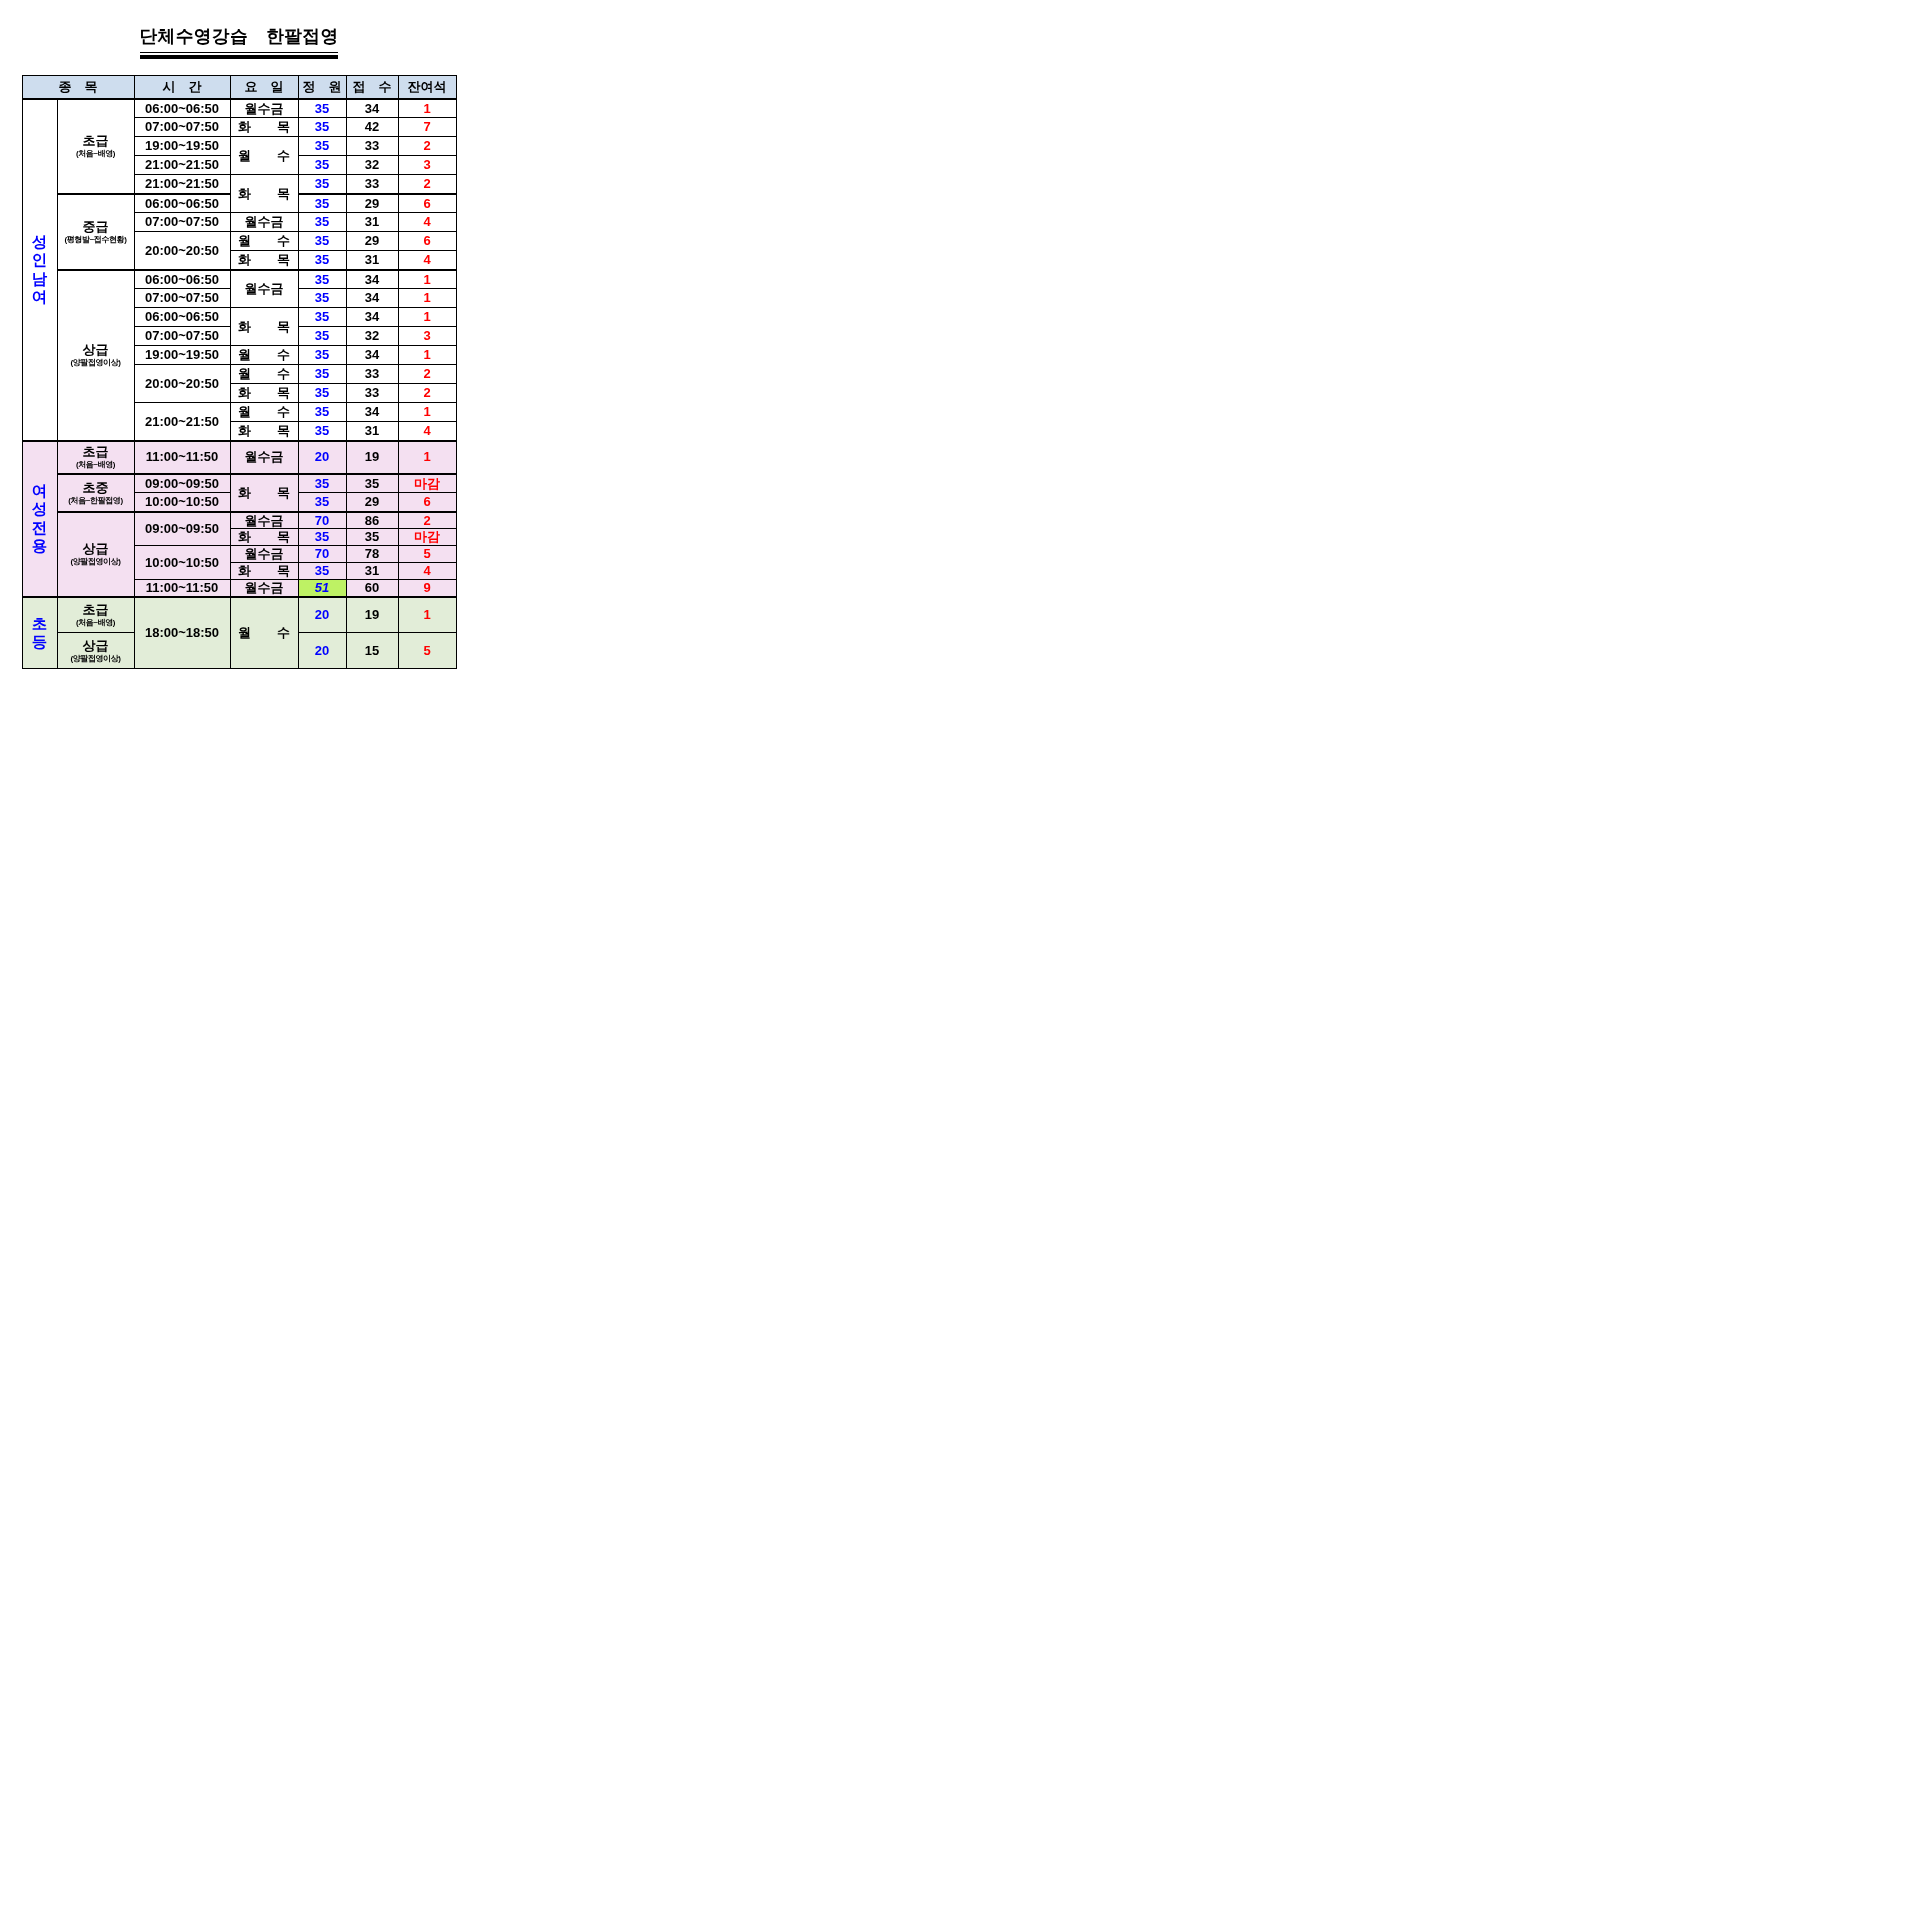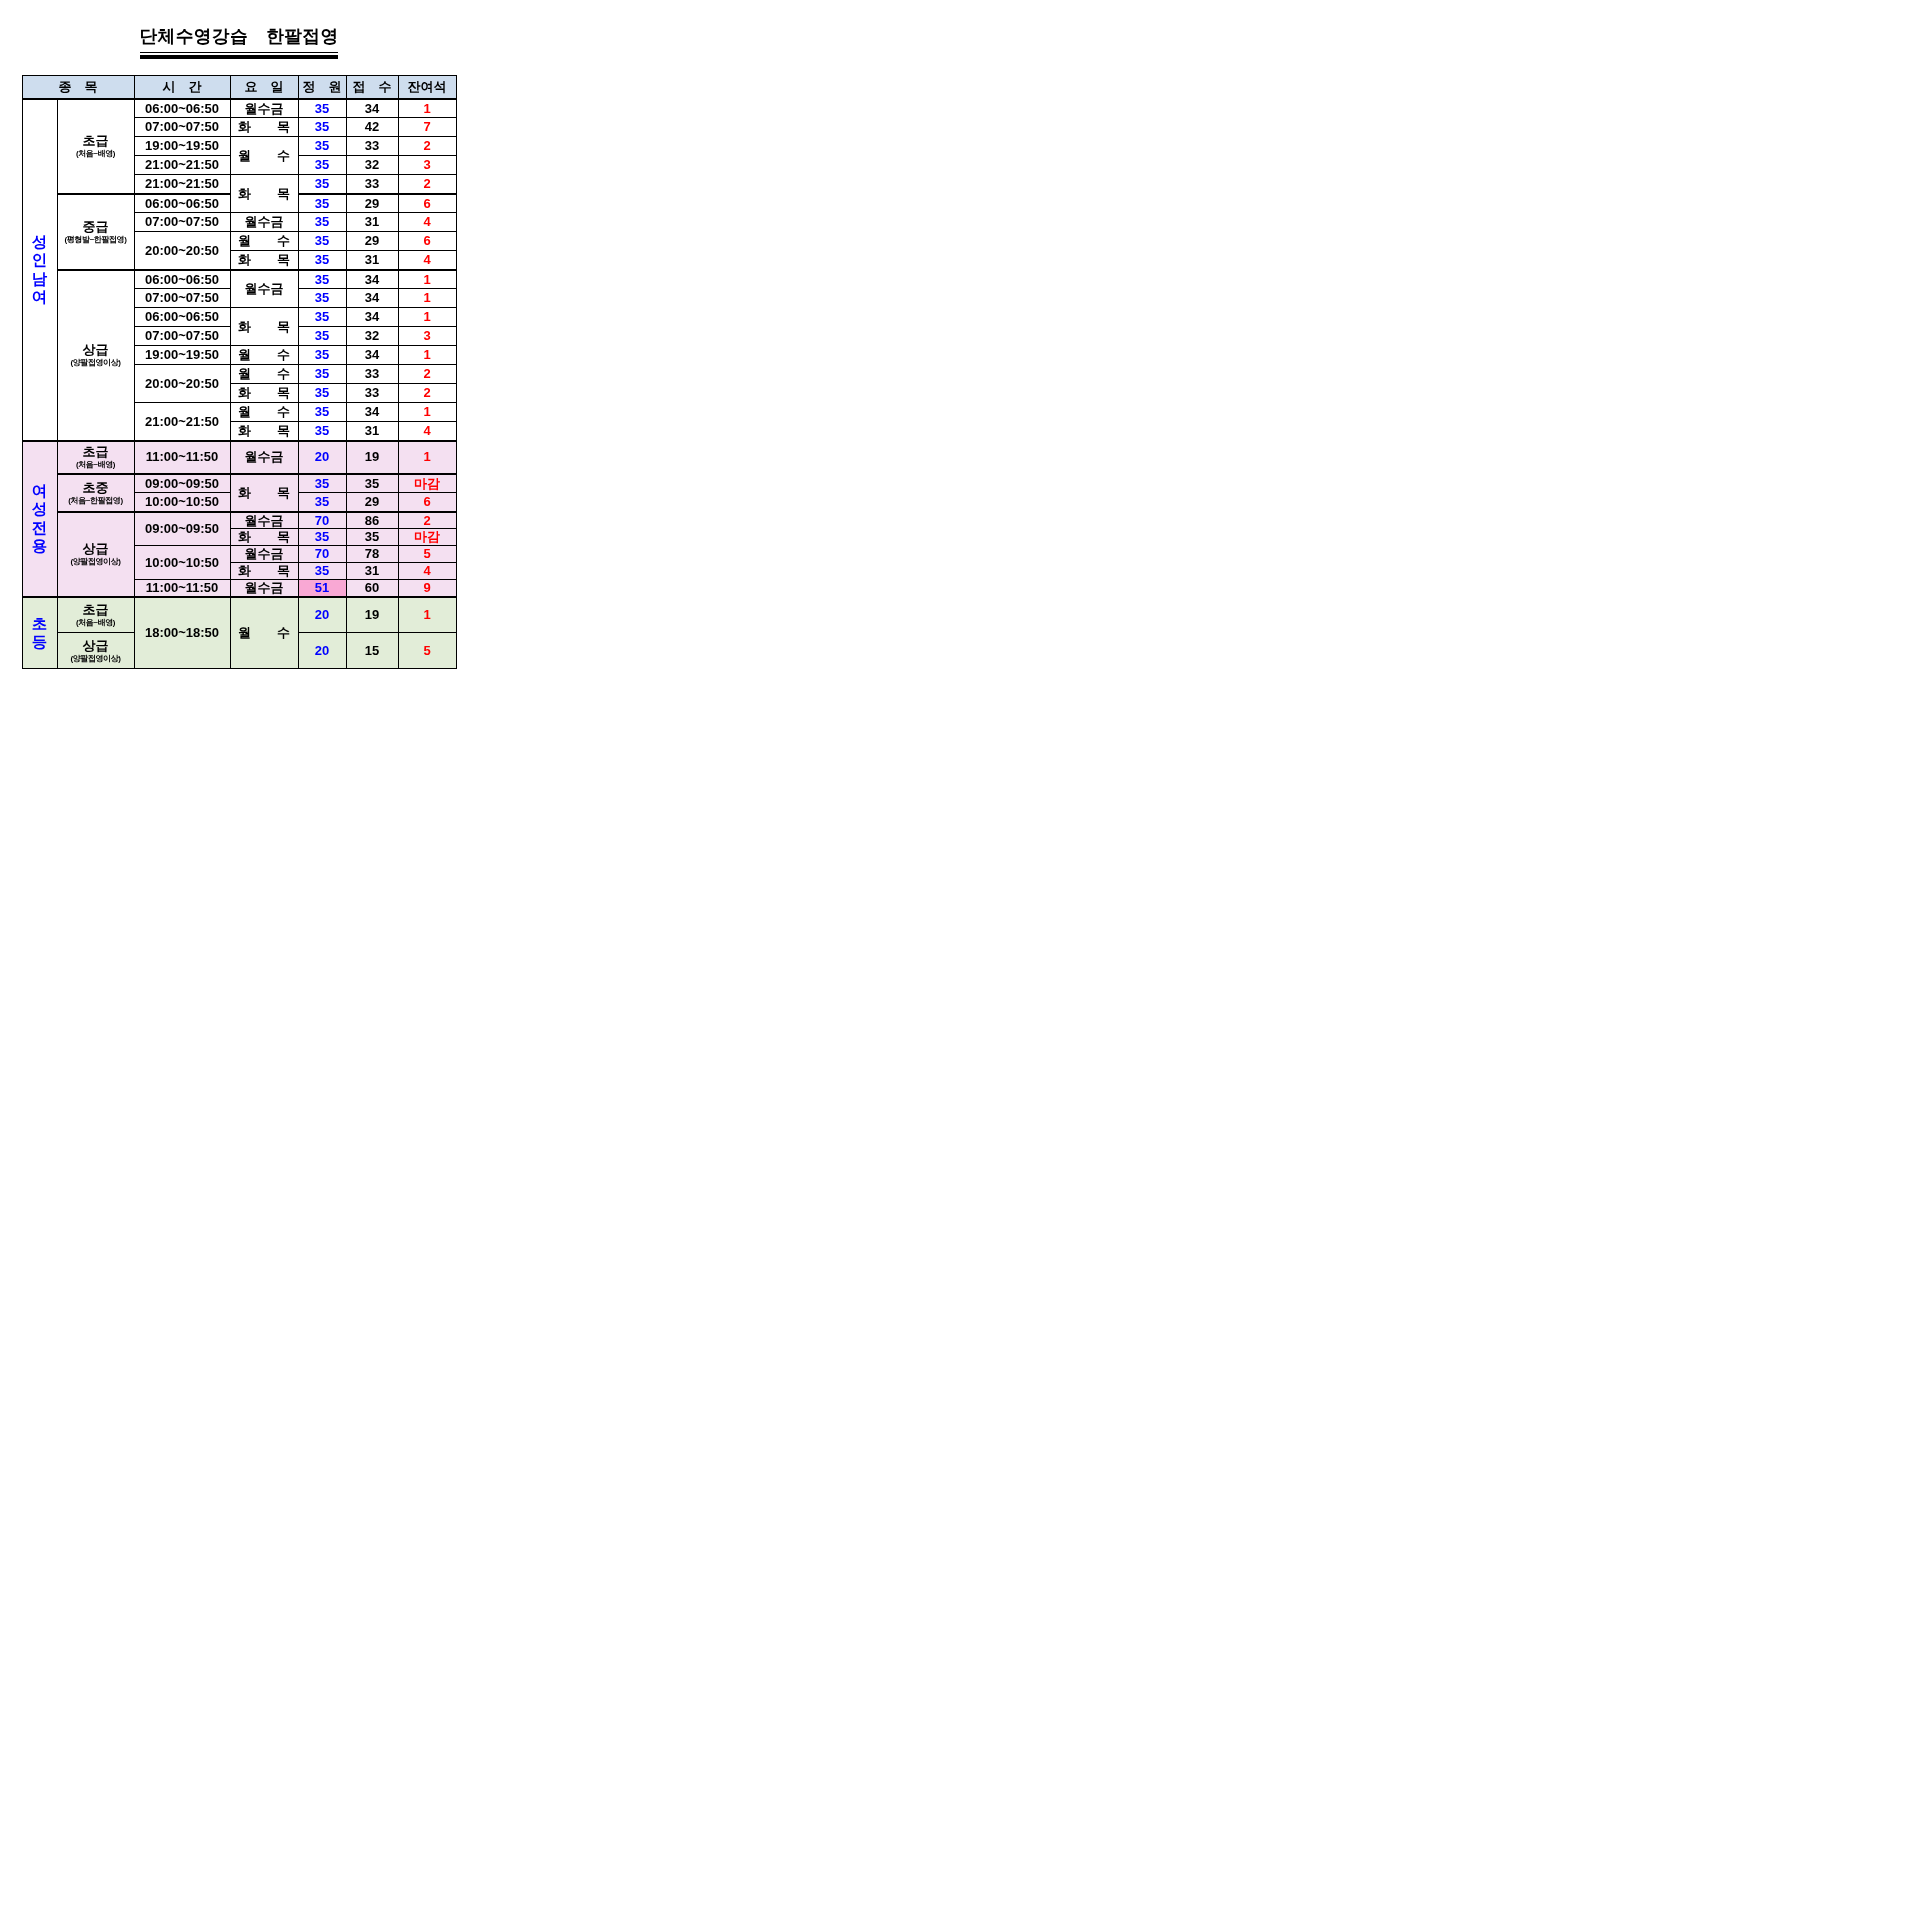--- a/index.html
+++ b/index.html
@@ -132,21 +132,21 @@
         <tr class="sep-med" style="height: 19px;">
           <td class="cell-time" style="background: rgb(255, 255, 255);">21:00~21:50</td>
           <td rowspan="2" class="cell-day" style="background: rgb(255, 255, 255);">화　　목</td>
           <td class="cell-cap" style="background: rgb(255, 255, 255);">35</td>
           <td class="cell-reg" style="background: rgb(255, 255, 255);">33</td>
           <td class="cell-rem" style="background: rgb(255, 255, 255);">2</td>
         </tr>
         <tr class="sep-strong" style="height: 19px;">
           <td rowspan="4" class="cell-lvl" style="background: rgb(255, 255, 255);">
             <div class="lvl-name">중급</div>
-            <div class="lvl-note">(평형발~한팔접영)</div>
+            <div class="lvl-note">(평형발~접수현황)</div>
           </td>
           <td class="cell-time" style="background: rgb(255, 255, 255);">06:00~06:50</td>
           <td class="cell-cap" style="background: rgb(255, 255, 255);">35</td>
           <td class="cell-reg" style="background: rgb(255, 255, 255);">29</td>
           <td class="cell-rem" style="background: rgb(255, 255, 255);">6</td>
         </tr>
         <tr class="sep-med" style="height: 19px;">
           <td class="cell-time" style="background: rgb(255, 255, 255);">07:00~07:50</td>
           <td class="cell-day" style="background: rgb(255, 255, 255);">월수금</td>
           <td class="cell-cap" style="background: rgb(255, 255, 255);">35</td>
@@ -291,21 +291,21 @@
         </tr>
         <tr class="sep-thin" style="height: 17px;">
           <td class="cell-day" style="background: rgb(244, 224, 241);">화　　목</td>
           <td class="cell-cap" style="background: rgb(244, 224, 241);">35</td>
           <td class="cell-reg" style="background: rgb(244, 224, 241);">31</td>
           <td class="cell-rem" style="background: rgb(244, 224, 241);">4</td>
         </tr>
         <tr class="sep-med" style="height: 17px;">
           <td class="cell-time" style="background: rgb(244, 224, 241);">11:00~11:50</td>
           <td class="cell-day" style="background: rgb(244, 224, 241);">월수금</td>
-          <td class="cell-cap" style="background: #f9a8d4;">51</td>
+          <td class="cell-cap" style="background: #bef264; font-style: italic;">51</td>
           <td class="cell-reg" style="background: rgb(244, 224, 241);">60</td>
           <td class="cell-rem" style="background: rgb(244, 224, 241);">9</td>
         </tr>
         <tr class="sep-strong" style="height: 36px;">
           <td rowspan="2" class="cell-sec" style="background: rgb(226, 237, 216);">
             <div class="sec-stack">
               <div>초</div>
               <div>등</div>
             </div>
           </td>

